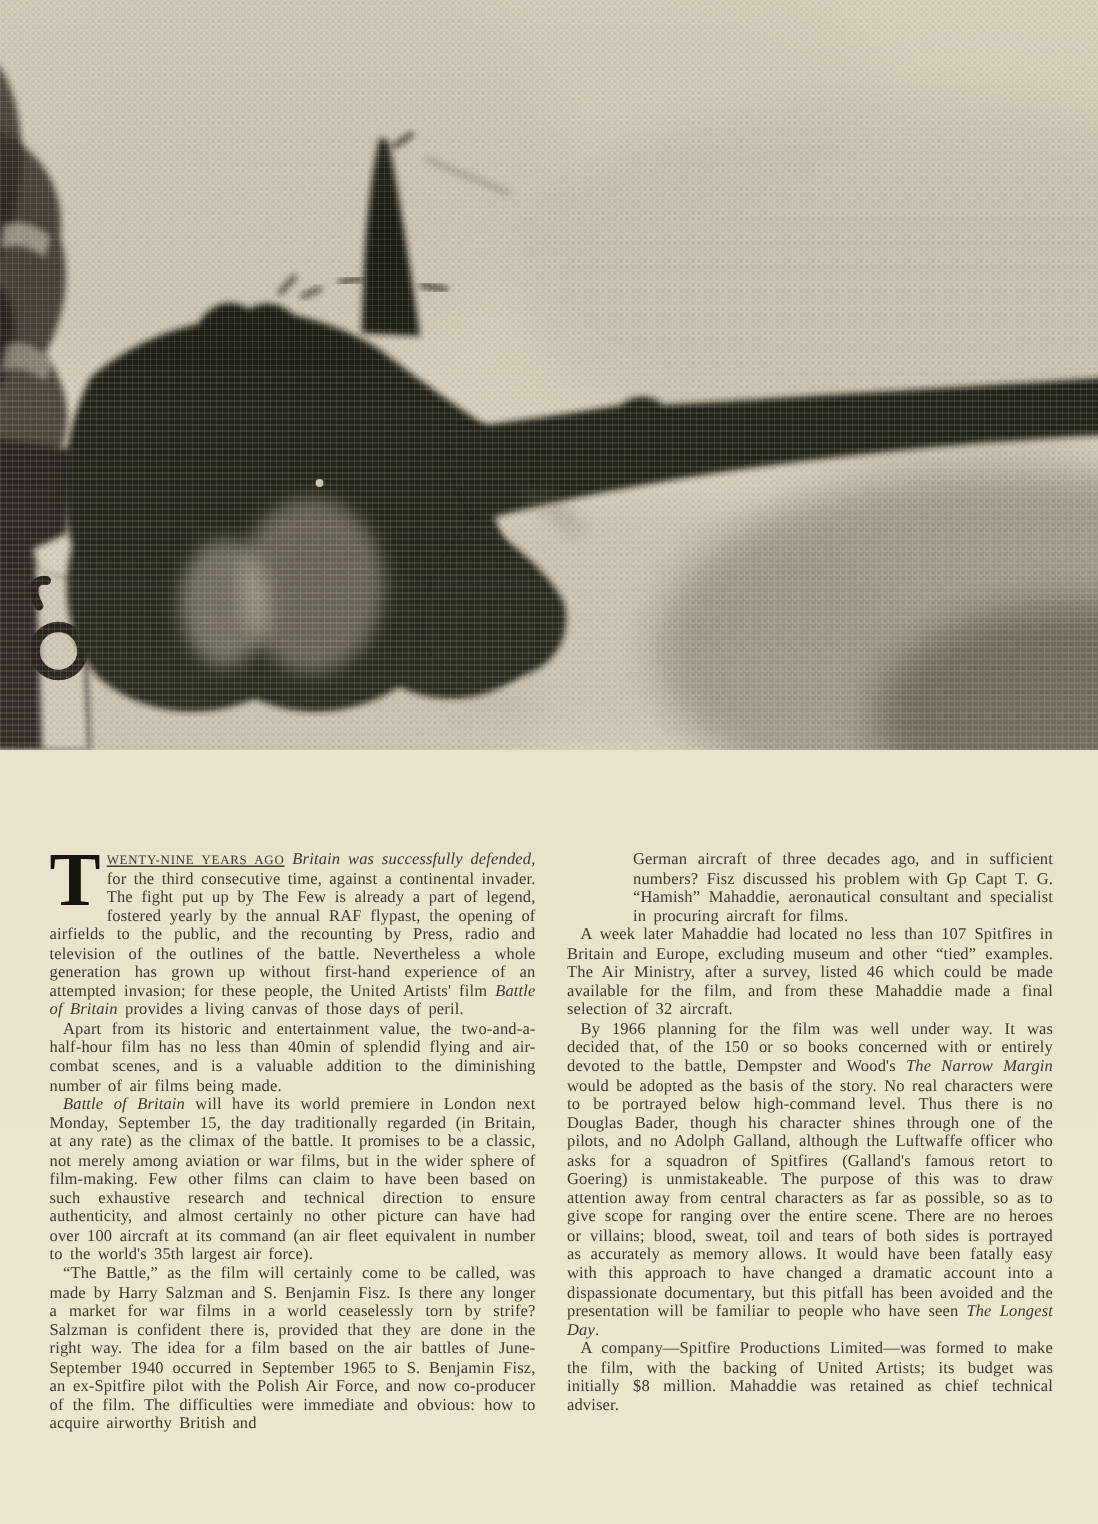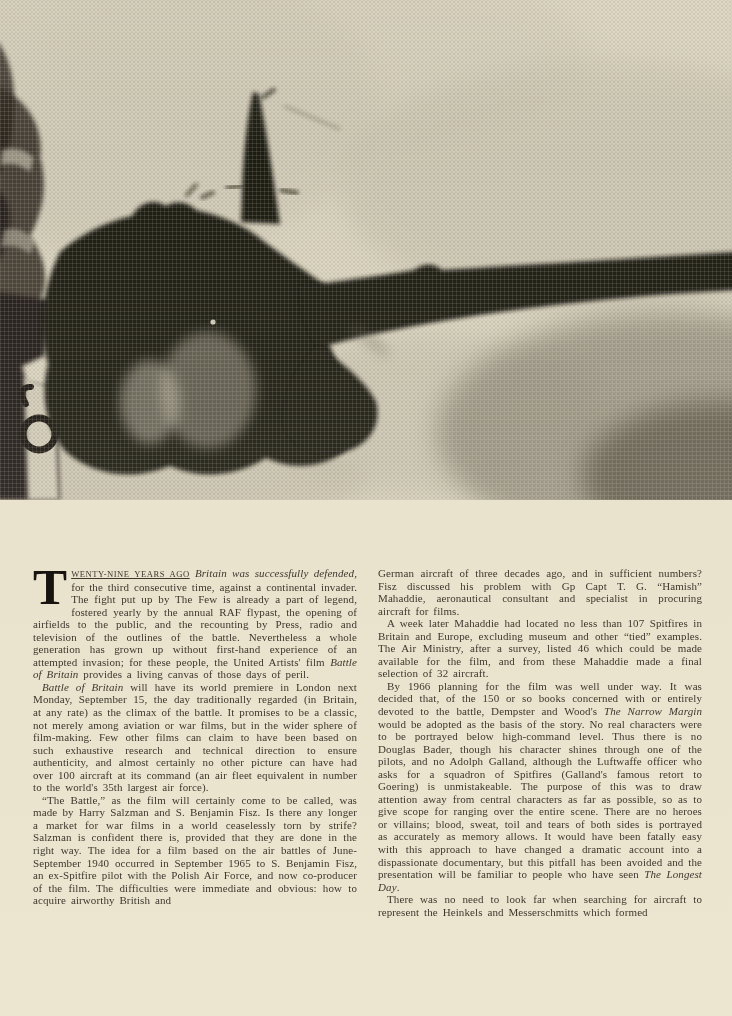--- a/index.html
+++ b/index.html
@@ -43,21 +43,21 @@
   .column {
     width:324px;
     font-size:11px; line-height:12.55px;
     text-align:justify;
     color:#3e382f;
     word-spacing:2px;
     letter-spacing:0.1px;
   }
   .para { margin:0; text-indent:9px; }
   .para.lead { text-indent:0; }
-  .para.cont { text-indent:0; }
+  .para.cont { text-indent:0;margin-left:44px; }
   .dropcap {
     float:left;
     font-size:51px; line-height:38px; height:38px;
     font-weight:bold; color:#17130e;
     margin:1px 4px 0 0;
   }
   .smallcaps { font-size:8.6px; letter-spacing:0.5px;text-decoration:underline; }
 </style>
 </head>
 <body>
@@ -127,24 +127,25 @@
 
       <circle cx="213" cy="322" r="2.6" fill="#e8e2d0" opacity="0.9"></circle>
       <circle cx="306" cy="262" r="2" fill="#ddd7c5" opacity="0.8"></circle>
     </svg>
     <div class="halftone"></div>
   </figure>
 
   <main class="article">
     <section class="column">
         <p class="para lead"><span class="dropcap">T</span><span class="smallcaps">WENTY-NINE YEARS AGO</span><span> </span><i>Britain was successfully defended,</i><span> for the third consecutive time, against a continental invader. The fight put up by The Few is already a part of legend, fostered yearly by the annual RAF flypast, the opening of airfields to the public, and the recounting by Press, radio and television of the outlines of the battle. Nevertheless a whole generation has grown up without first-hand experience of an attempted invasion; for these people, the United Artists' film </span><i>Battle of Britain</i><span> provides a living canvas of those days of peril.</span></p>
+        <p class="para"><span>Apart from its historic and entertainment value, the two-and-a-half-hour film has no less than 40min of splendid flying and air-combat scenes, and is a valuable addition to the diminishing number of air films being made.</span></p>
         <p class="para"><i>Battle of Britain</i><span> will have its world premiere in London next Monday, September 15, the day traditionally regarded (in Britain, at any rate) as the climax of the battle. It promises to be a classic, not merely among aviation or war films, but in the wider sphere of film-making. Few other films can claim to have been based on such exhaustive research and technical direction to ensure authenticity, and almost certainly no other picture can have had over 100 aircraft at its command (an air fleet equivalent in number to the world's 35th largest air force).</span></p>
         <p class="para"><span>“The Battle,” as the film will certainly come to be called, was made by Harry Salzman and S. Benjamin Fisz. Is there any longer a market for war films in a world ceaselessly torn by strife? Salzman is confident there is, provided that they are done in the right way. The idea for a film based on the air battles of June-September 1940 occurred in September 1965 to S. Benjamin Fisz, an ex-Spitfire pilot with the Polish Air Force, and now co-producer of the film. The difficulties were immediate and obvious: how to acquire airworthy British and</span></p>
       </section>
     <section class="column">
         <p class="para cont"><span>German aircraft of three decades ago, and in sufficient numbers? Fisz discussed his problem with Gp Capt T. G. “Hamish” Mahaddie, aeronautical consultant and specialist in procuring aircraft for films.</span></p>
         <p class="para"><span>A week later Mahaddie had located no less than 107 Spitfires in Britain and Europe, excluding museum and other “tied” examples. The Air Ministry, after a survey, listed 46 which could be made available for the film, and from these Mahaddie made a final selection of 32 aircraft.</span></p>
         <p class="para"><span>By 1966 planning for the film was well under way. It was decided that, of the 150 or so books concerned with or entirely devoted to the battle, Dempster and Wood's </span><i>The Narrow Margin</i><span> would be adopted as the basis of the story. No real characters were to be portrayed below high-command level. Thus there is no Douglas Bader, though his character shines through one of the pilots, and no Adolph Galland, although the Luftwaffe officer who asks for a squadron of Spitfires (Galland's famous retort to Goering) is unmistakeable. The purpose of this was to draw attention away from central characters as far as possible, so as to give scope for ranging over the entire scene. There are no heroes or villains; blood, sweat, toil and tears of both sides is portrayed as accurately as memory allows. It would have been fatally easy with this approach to have changed a dramatic account into a dispassionate documentary, but this pitfall has been avoided and the presentation will be familiar to people who have seen </span><i>The Longest Day</i><span>.</span></p>
-        <p class="para"><span>There was no need to look far when searching for aircraft to represent the Heinkels and Messerschmitts which formed</span></p>
+        <p class="para"><span>A company—Spitfire Productions Limited—was formed to make the film, with the backing of United Artists; its budget was initially $8 million. Mahaddie was retained as chief technical adviser.</span></p>
       </section>
   </main>
 
 </div>
 
 </body></html>

